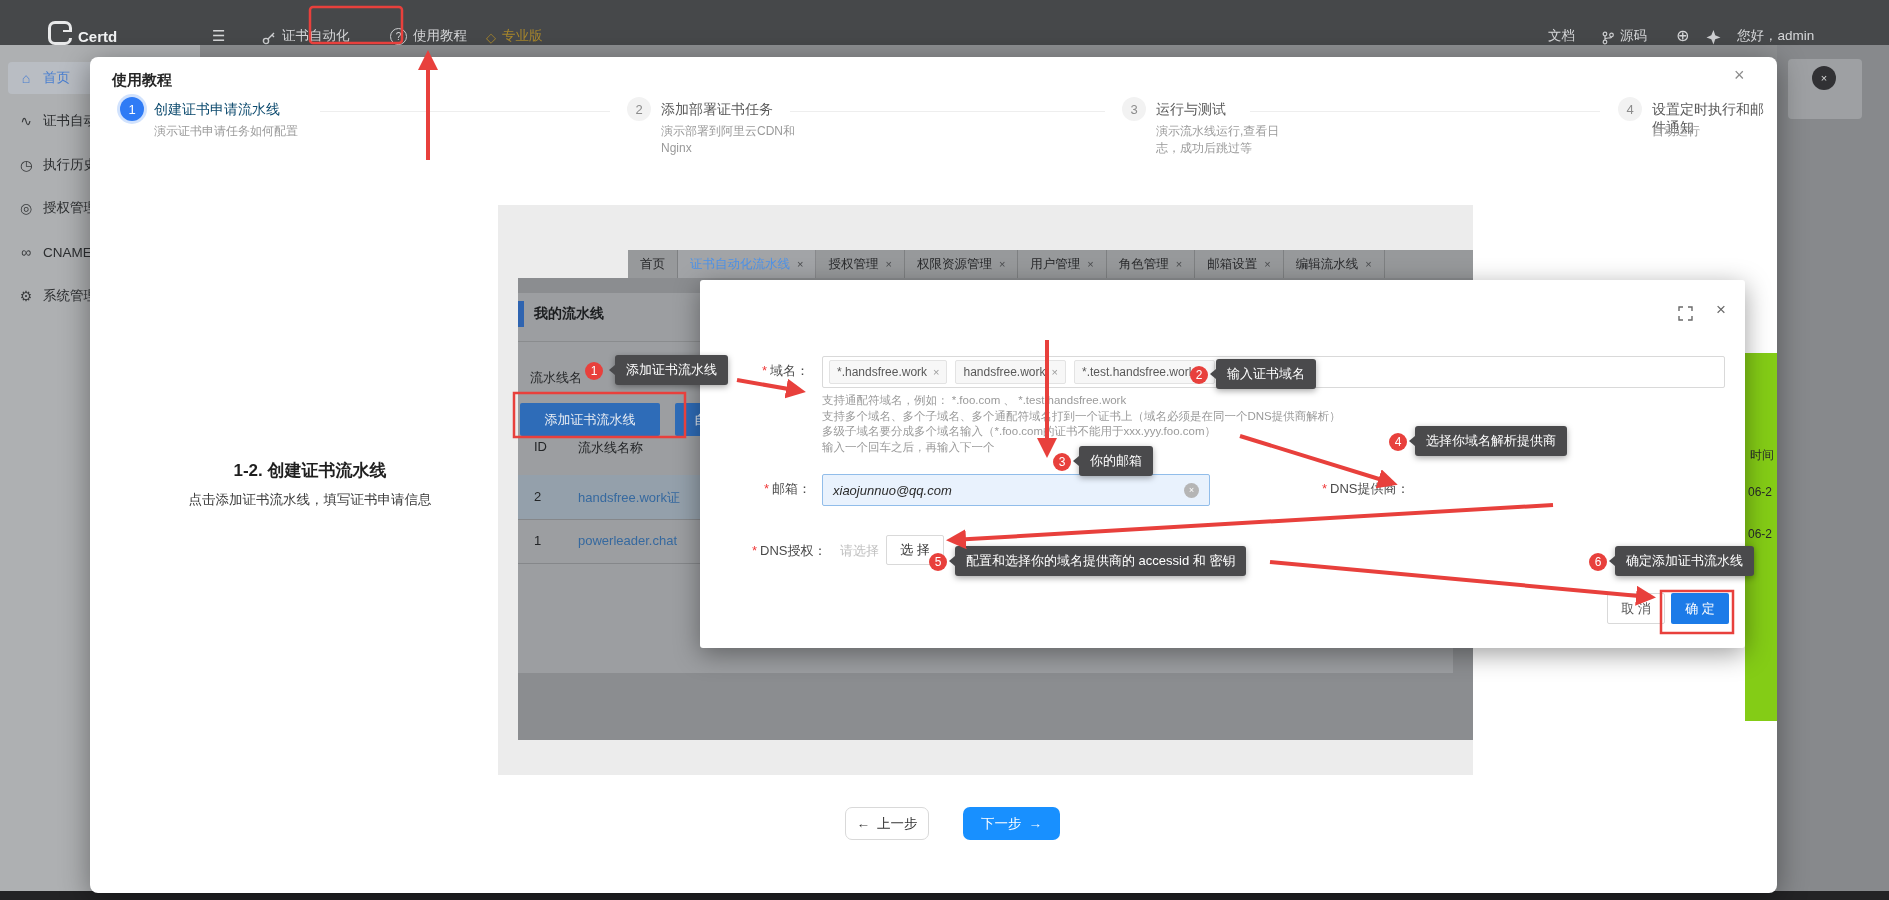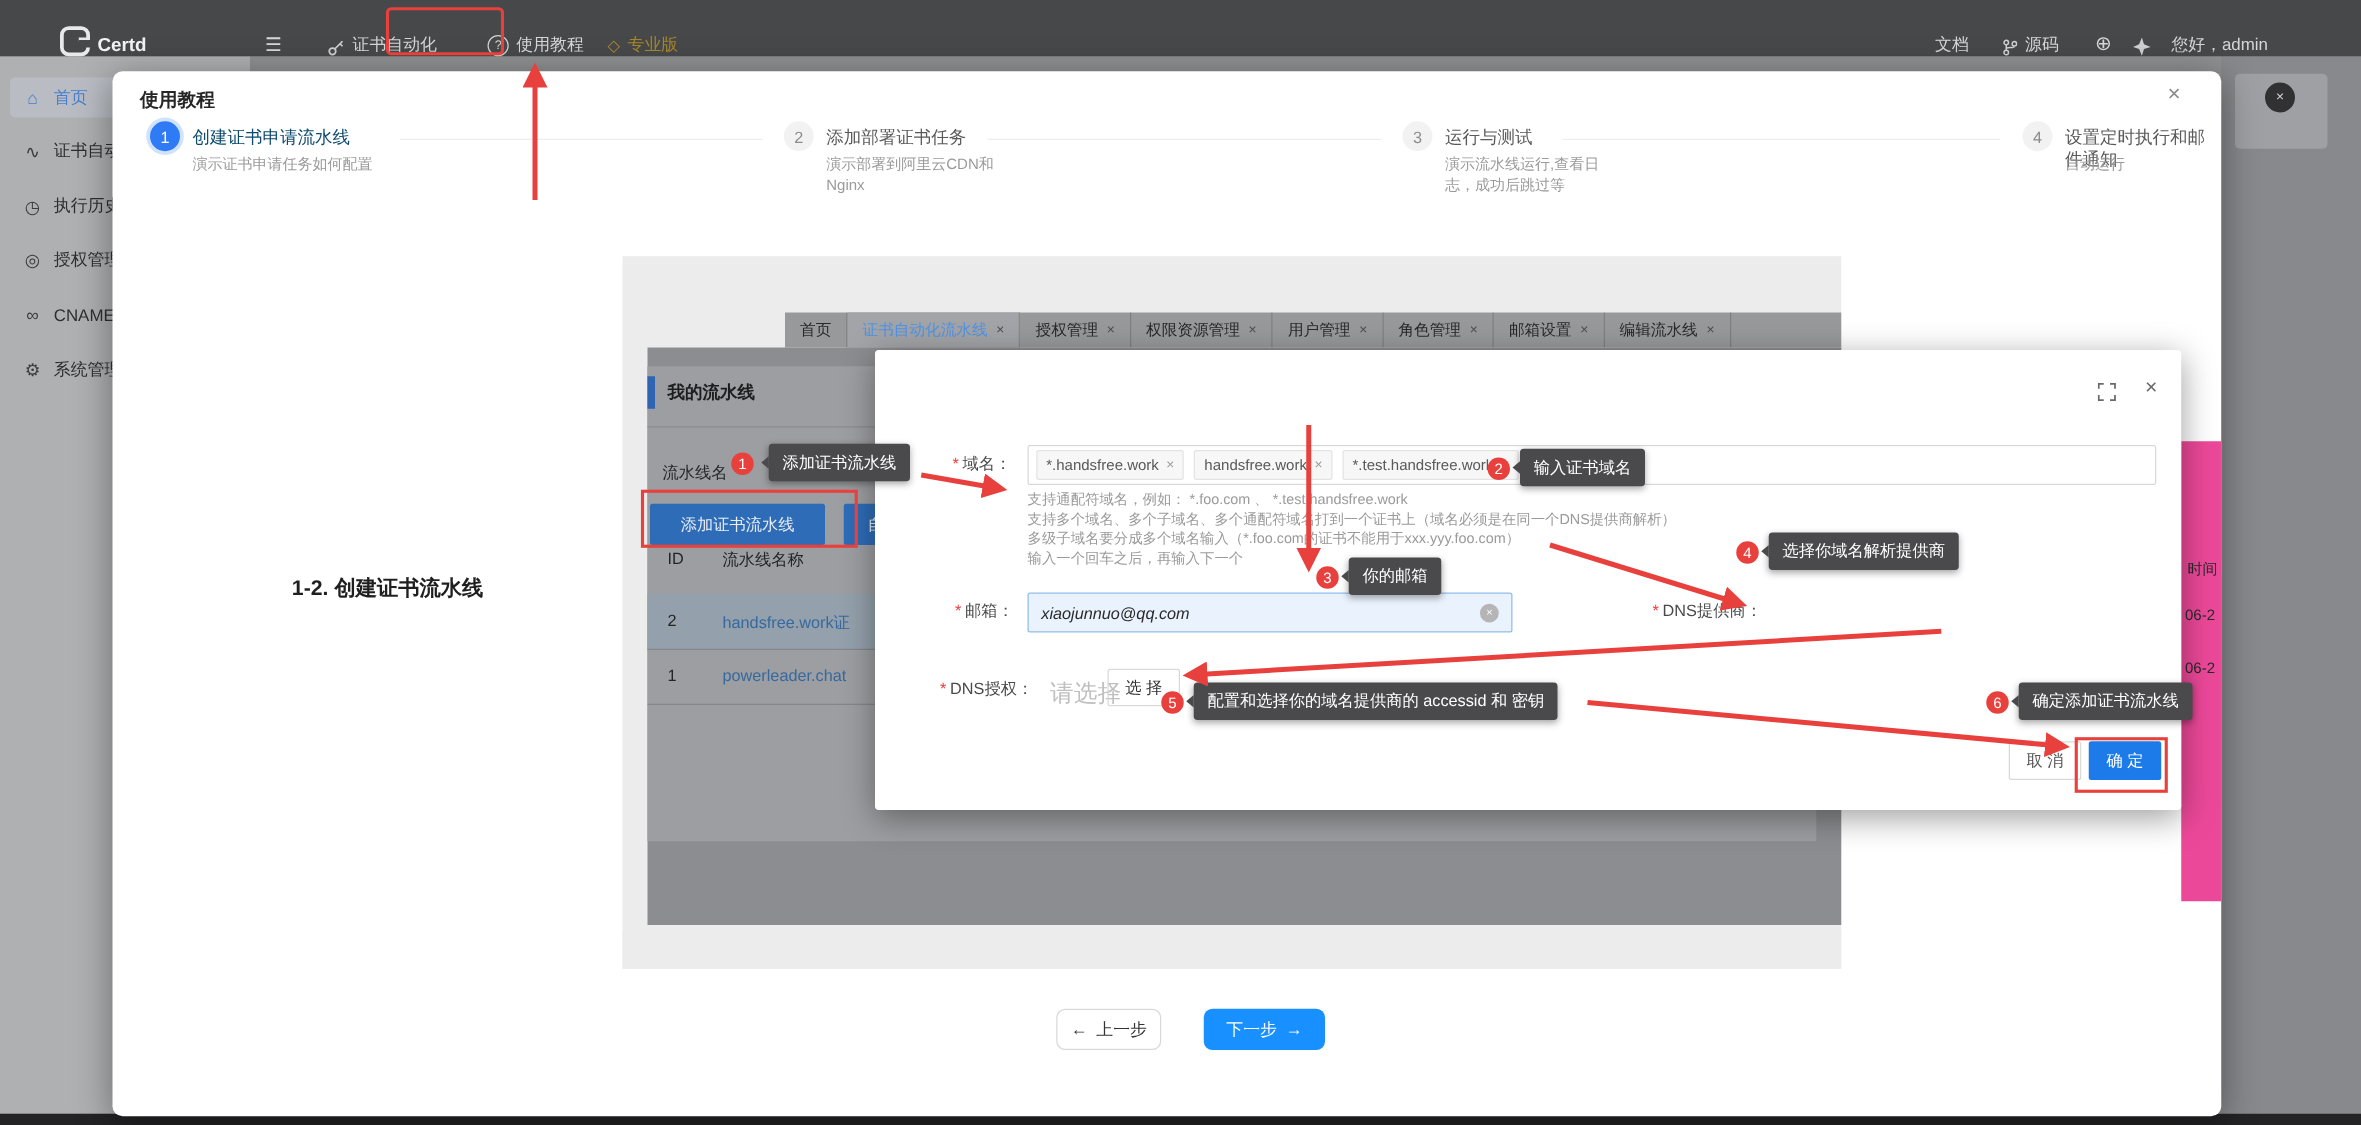--- a/index.html
+++ b/index.html
@@ -43,21 +43,21 @@
   .dtab.active{background:#a2a4a7;color:#4e93e9;}
   .dtab .tclose{font-size:11px;color:#4a4c4e;}
   .dcontent{left:20px;top:73px;width:955px;height:462px;background:#8b8d90;}
   .dcard{position:absolute;left:0;top:15px;width:935px;height:380px;background:#9c9ea1;}
   .dcard .accent{position:absolute;left:0;top:8px;width:6px;height:26px;background:#2f64b0;}
   .dcard .ctitle{position:absolute;left:16px;top:12px;font-size:14px;font-weight:bold;color:#1c1e20;}
   .dcard .divider{position:absolute;left:0;top:48px;width:100%;height:1px;background:#8a8c8e;}
   .blue-btn{position:absolute;height:33px;background:#2e6cb8;color:#e9edf3;font-size:13px;display:flex;align-items:center;justify-content:center;border-radius:2px;}
   .trow{position:absolute;left:0;width:935px;height:44px;border-bottom:1px solid #85878a;font-size:13px;}
   .tlink{color:#36699f;}
-  .sliver{left:1655px;top:296px;width:32px;height:368px;background:#ec4899;z-index:4;font-size:12px;color:#26282a;}
+  .sliver{left:1655px;top:296px;width:32px;height:368px;background:#84cc16;z-index:4;font-size:12px;color:#26282a;}
   
   .dialog{left:610px;top:223px;width:1045px;height:368px;background:#fff;z-index:10;box-shadow:0 6px 26px rgba(0,0,0,.38);border-radius:3px;}
   .flabel{font-size:13px;color:#4a4a4a;white-space:nowrap;}
   .req{color:#f03a3a;margin-right:3px;}
   .finput{box-sizing:border-box;border:1px solid #d9d9d9;border-radius:2px;background:#fff;}
   .tag{display:inline-flex;align-items:center;gap:6px;height:22px;padding:0 7px;background:#f7f7f7;border:1px solid #e3e3e3;border-radius:2px;font-size:12px;color:#595959;white-space:nowrap;}
   .tag .tx{color:#9b9b9b;font-size:11px;}
   .tiplines{font-size:11.5px;color:#9a9a9a;line-height:15.5px;white-space:nowrap;}
   .dlg-btn{box-sizing:border-box;display:flex;align-items:center;justify-content:center;font-size:13px;border-radius:2px;}
   
@@ -183,20 +183,21 @@
   <div class="abs step-desc" style="left:1066px;top:66px;width:140px;">演示流水线运行,查看日志，成功后跳过等</div>
   <div class="abs step-line" style="left:1160px;top:54px;width:350px;"></div>
 
   <div class="abs" style="left:1528px;top:40px;">
       <div class="stepc off">4</div>
     </div>
   <div class="abs step-title dim" style="left:1562px;top:44px;">设置定时执行和邮件通知</div>
   <div class="abs step-desc" style="left:1562px;top:66px;width:120px;">自动运行</div>
 
   <div class="abs sec-title" style="left:0px;top:402px;width:440px;">1-2. 创建证书流水线</div>
+  <div class="abs sec-desc" style="left:0px;top:434px;width:440px;">点击添加证书流水线，填写证书申请信息</div>
 
   <div class="abs demo">
     <div class="abs tabbar">
       <div class="dtab">
           <span>首页</span>
         </div>
       <div class="dtab active">
           <span>证书自动化流水线</span>
           <span class="tclose">×</span>
         </div>
@@ -287,21 +288,21 @@
     </div>
 
     <div class="abs flabel" style="left:64px;top:200px;"><span class="req">*</span><span>邮箱：</span></div>
     <div class="abs finput" style="left:122px;top:194px;width:388px;height:32px;background:#e9f2fd;border-color:#91bdea;display:flex;align-items:center;padding:0 10px;font-style:italic;">
       <span style="font-size:13px;color:#2b2b2b;flex:1;">xiaojunnuo@qq.com</span>
       <span style="width:15px;height:15px;border-radius:50%;background:#b5b5b5;color:#fff;font-size:9px;display:flex;align-items:center;justify-content:center;">×</span>
     </div>
     <div class="abs flabel" style="left:622px;top:200px;"><span class="req">*</span><span>DNS提供商：</span></div>
 
     <div class="abs flabel" style="left:52px;top:262px;"><span class="req">*</span><span>DNS授权：</span></div>
-    <div class="abs" style="left:140px;top:262px;font-size:19px;color:#bfbfbf;">请选择</div>
+    <div class="abs" style="left:140px;top:262px;font-size:13px;color:#bfbfbf;">请选择</div>
     <div class="abs dlg-btn" style="left:186px;top:255px;width:58px;height:30px;border:1px solid #d9d9d9;color:#333;">
         <span>选 择</span>
       </div>
 
     <div class="abs dlg-btn" style="left:907px;top:313px;width:58px;height:31px;border:1px solid #d9d9d9;color:#555;">
         <span>取 消</span>
       </div>
     <div class="abs dlg-btn" style="left:971px;top:313px;width:58px;height:31px;background:#1c7be8;color:#fff;">
         <span>确 定</span>
       </div>

